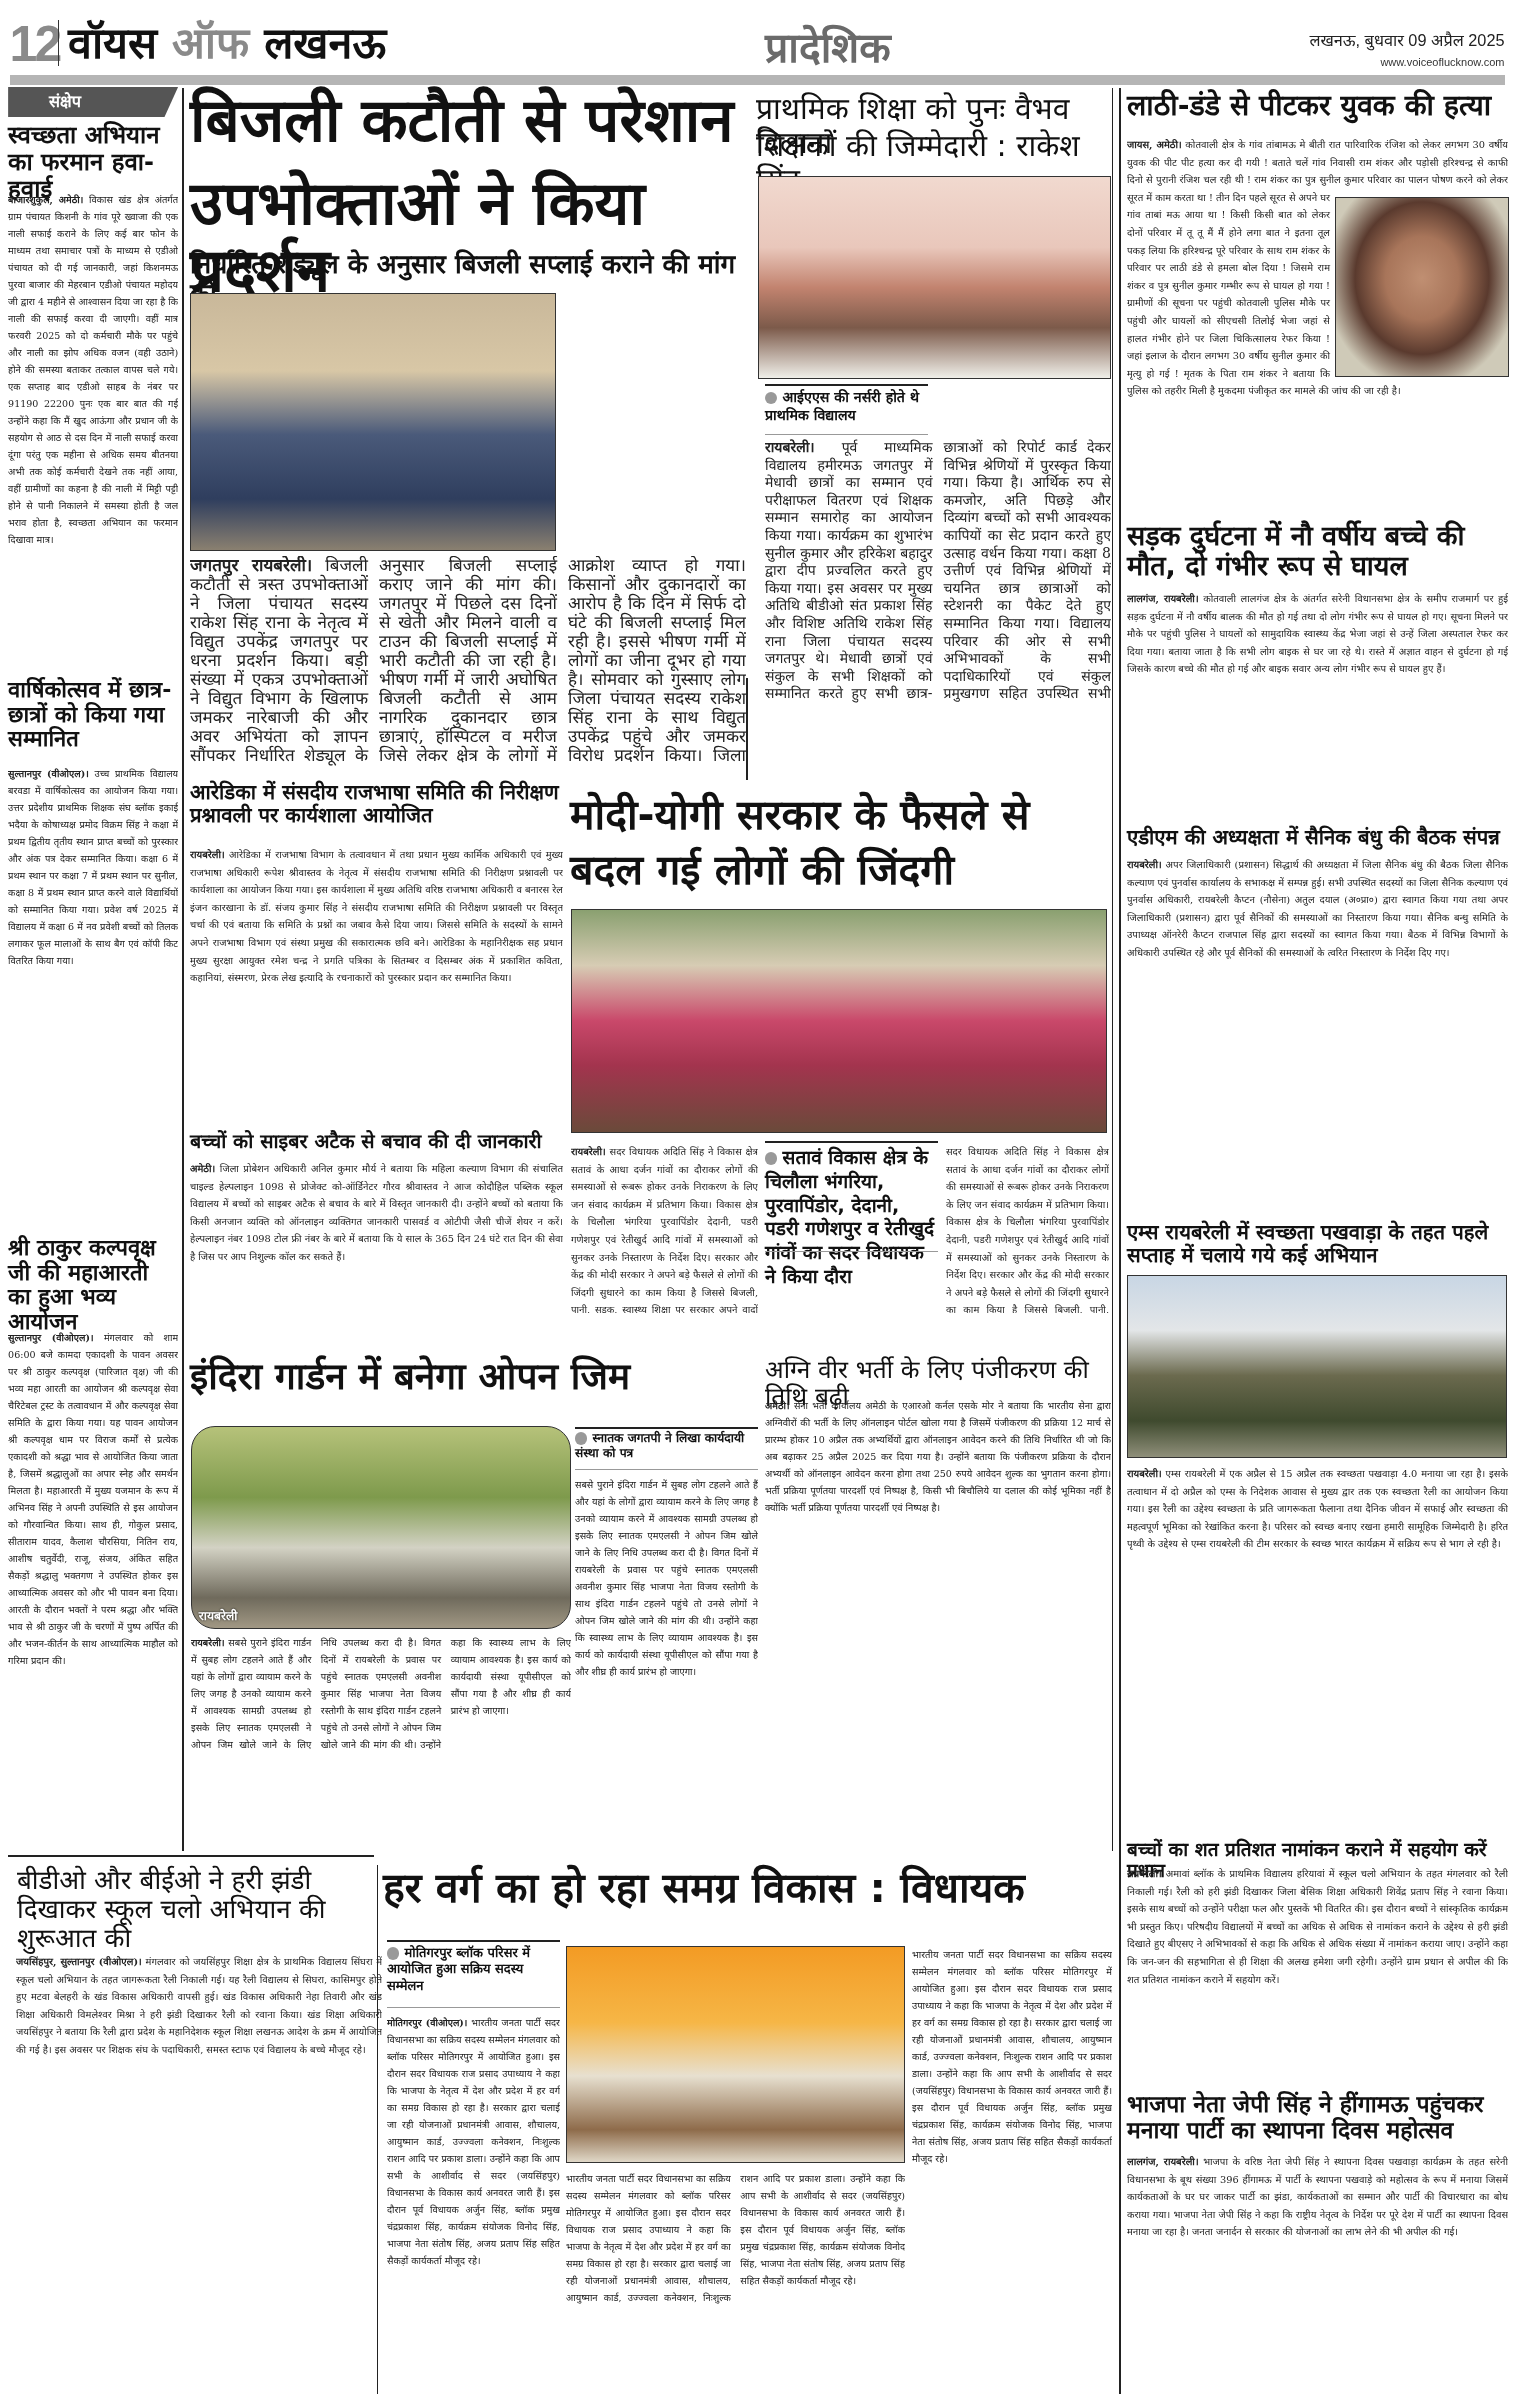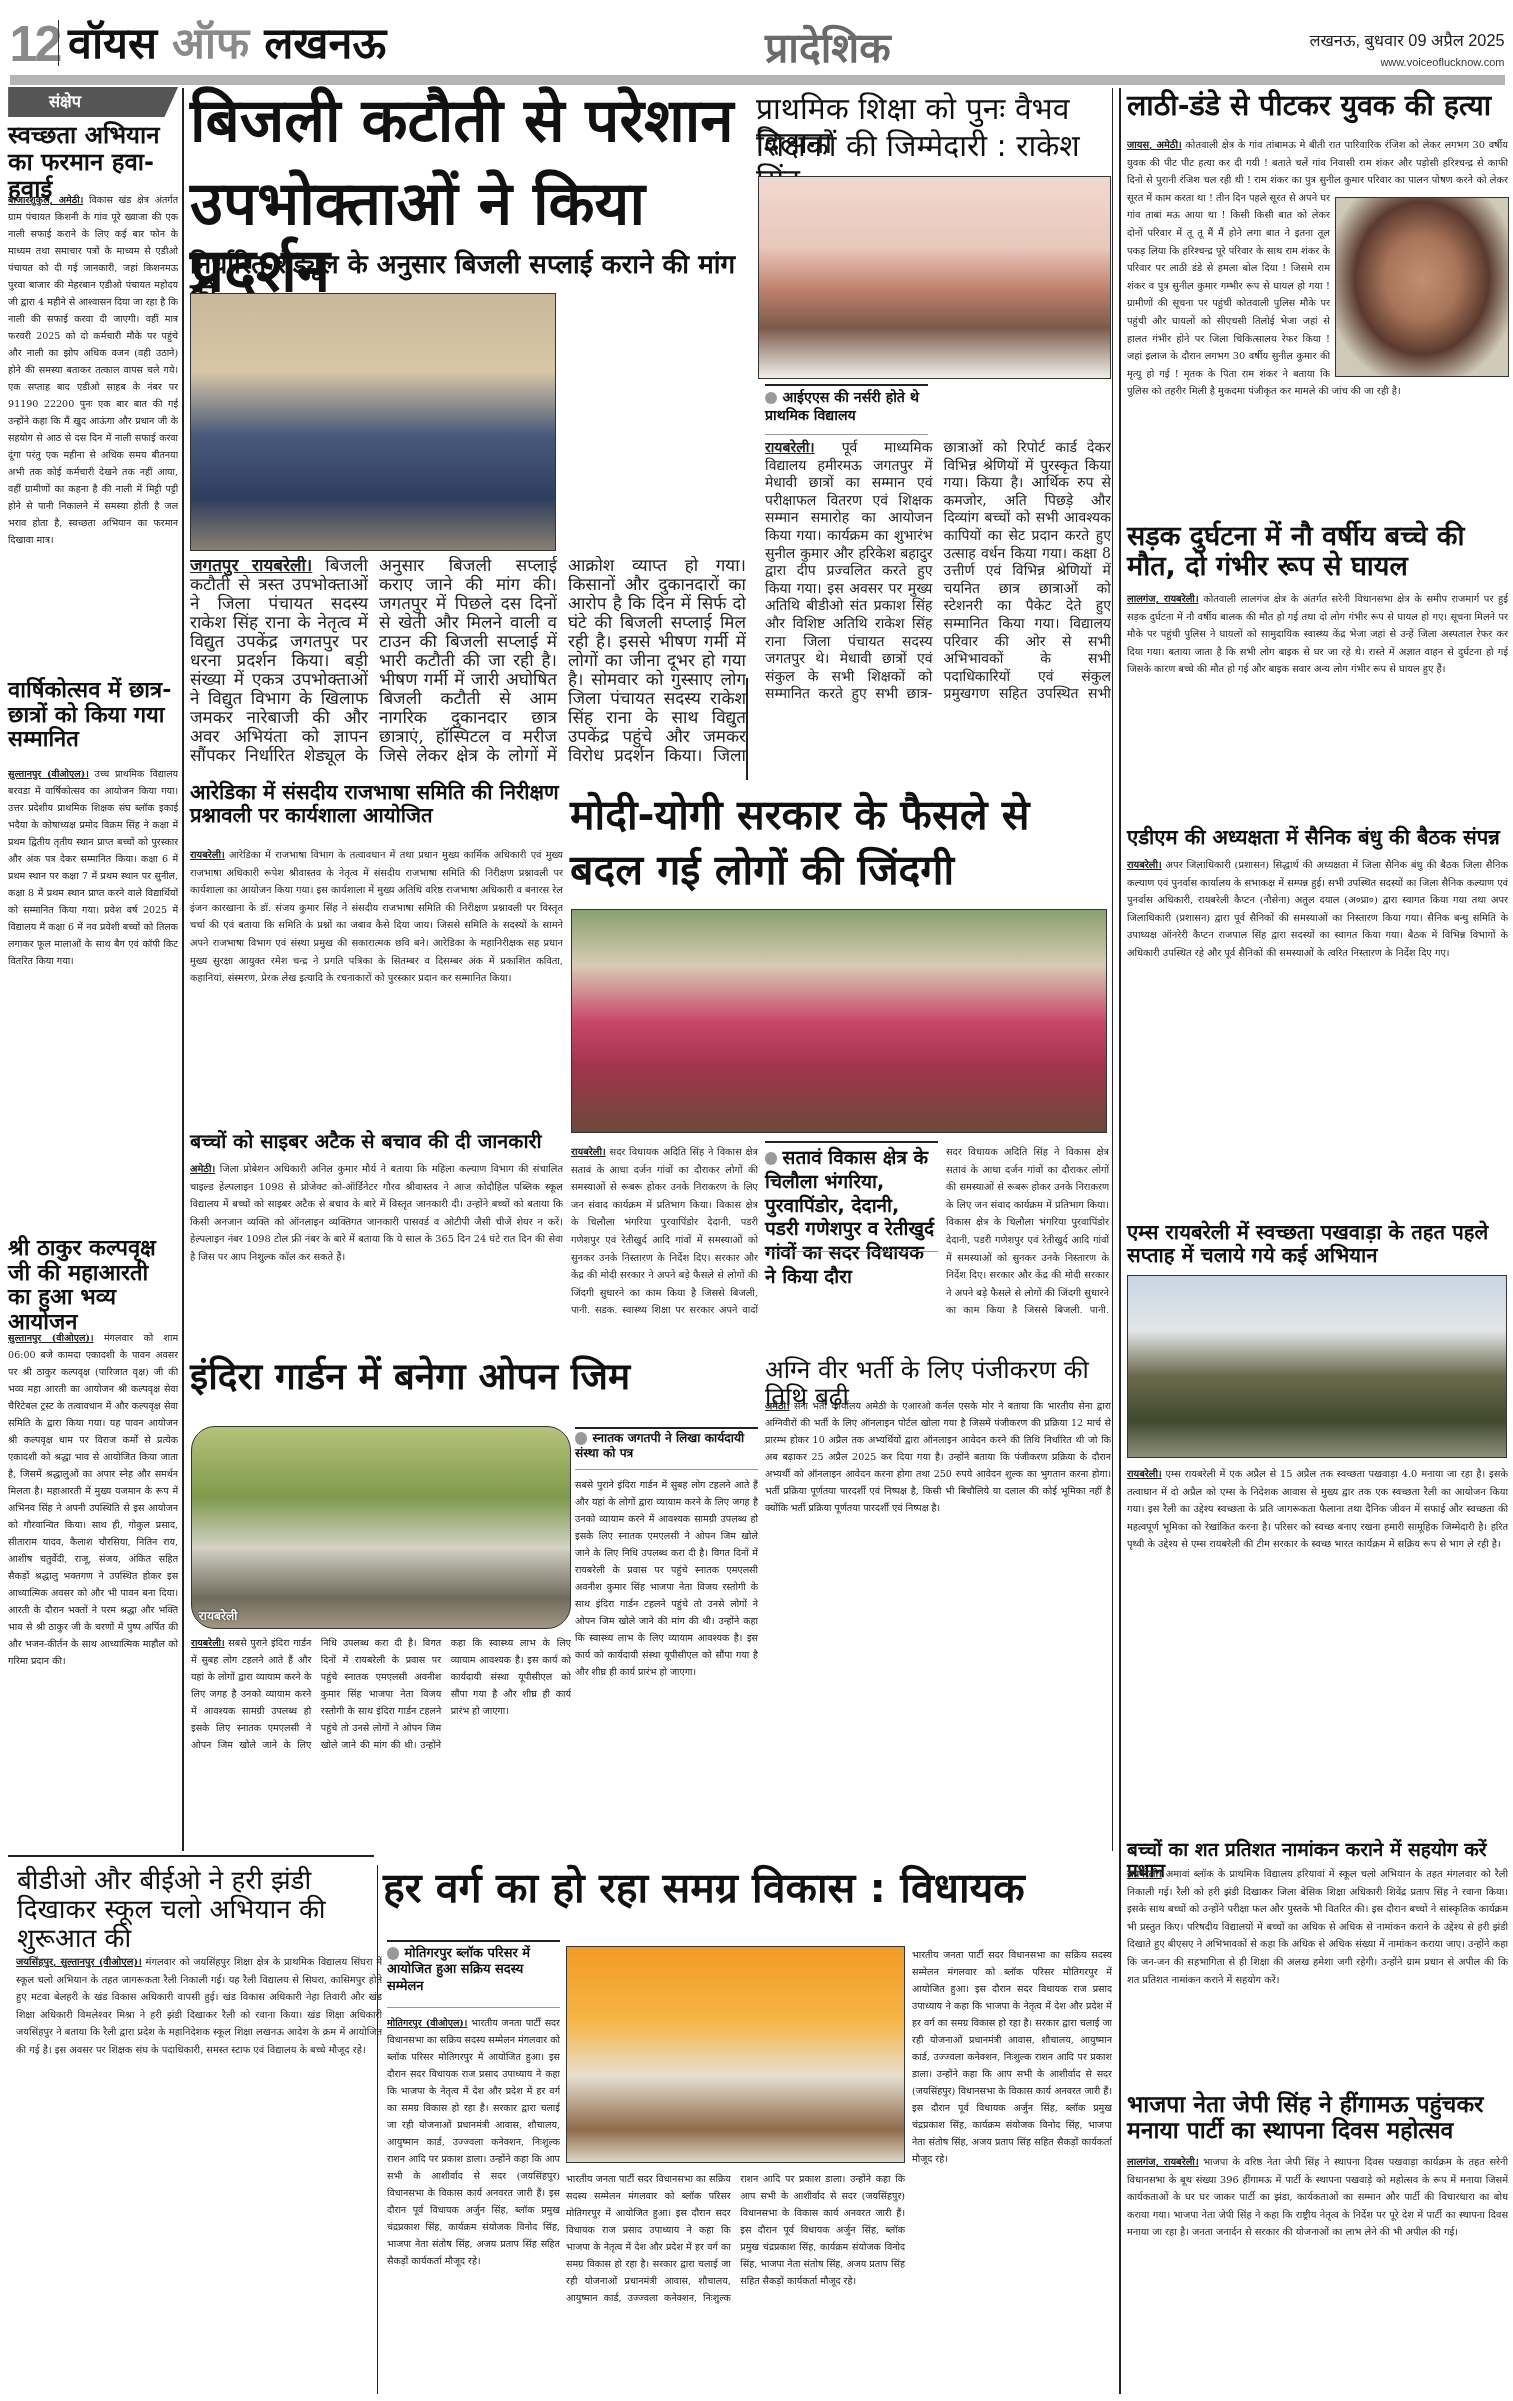--- a/index.html
+++ b/index.html
@@ -16,21 +16,21 @@
   .website { right: 9.5px; top: 56px; font-size: 11px; color: #333; font-family: "Liberation Sans", sans-serif; }
   .top-bar { left: 9.5px; top: 75px; width: 1495px; height: 9.5px; background: #b5b5b5; }
 
   .vline { position: absolute; width: 2px; background: #222; }
   .hline { position: absolute; height: 2px; background: #222; }
   .hline.grey { background: #999; height: 1.4px; }
 
   .hl { position: absolute; font-weight: bold; line-height: 1.12; color: #111; }
   .hl.light { font-weight: normal; }
   .body { position: absolute; font-family: "DejaVu Serif", serif; font-size: 17px; line-height: 19px; text-align: justify; color: #222; overflow: hidden; }
-  .body b { font-weight: bold; text-decoration: underline; }
+  .body b { font-weight: bold; }
   .dateline { font-weight: bold; }
 
   .photo { position: absolute; border: 1.4px solid #333; overflow: hidden; }
   .photo .caption { position: absolute; bottom: 4.1px; left: 6.8px; font-size: 12.2px; font-weight: bold; color: #fff; text-shadow: 0 0 2px #000; }
 
   .kicker { position: absolute; font-weight: bold; font-size: 19px; line-height: 1.25; color: #111; }
   .kicker .dot { display: inline-block; width: 12.2px; height: 12.2px; border-radius: 50%; background: #999; margin-right: 5.4px; vertical-align: middle; }
 
   .sanksep { left: 8.1px; top: 87px; width: 170px; height: 30px; background: #555; clip-path: polygon(0 0, 100% 0, 92% 100%, 0 100%); }
   .sanksep span { display: block; padding-left: 41px; line-height: 30px; font-size: 16.3px; color: #fff; font-weight: bold; }

